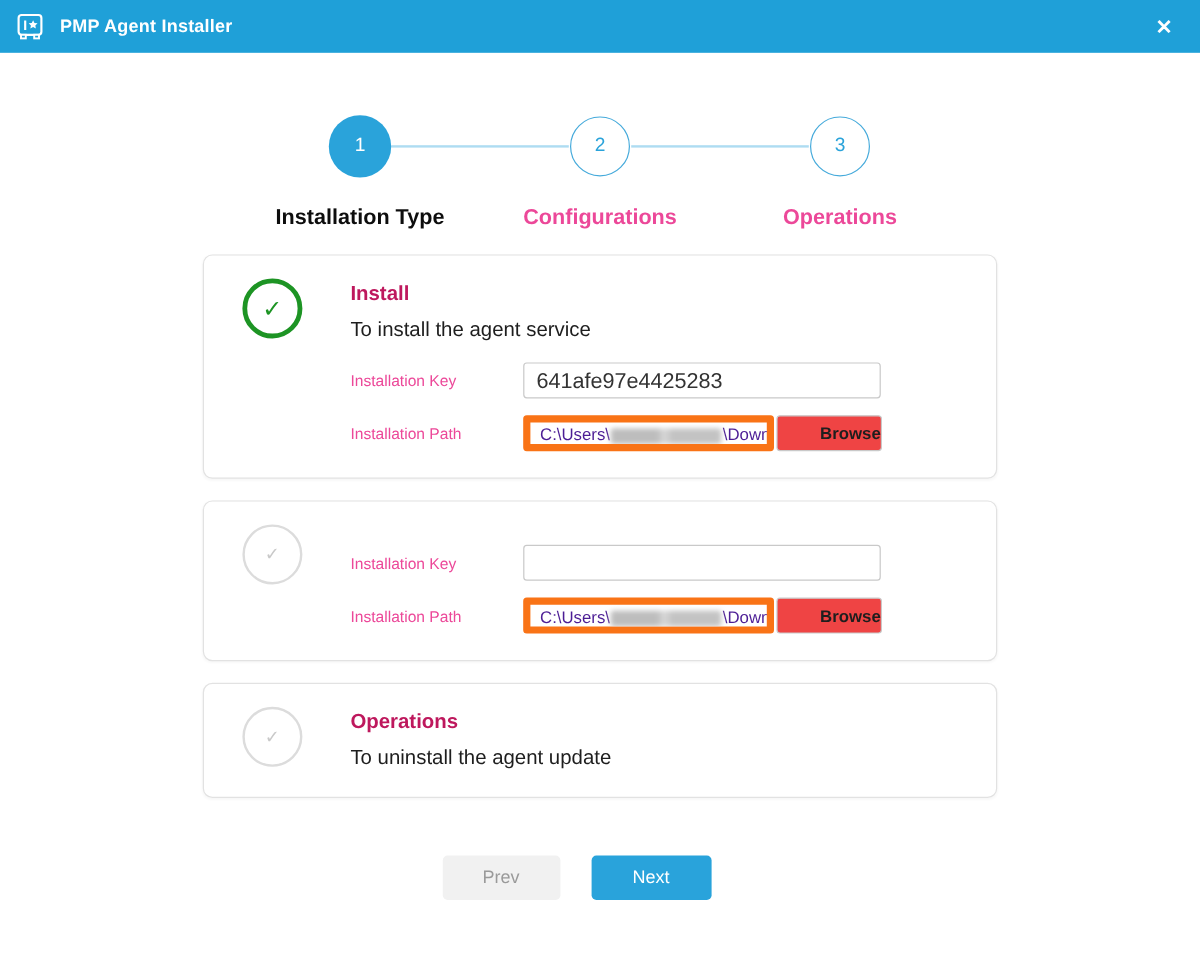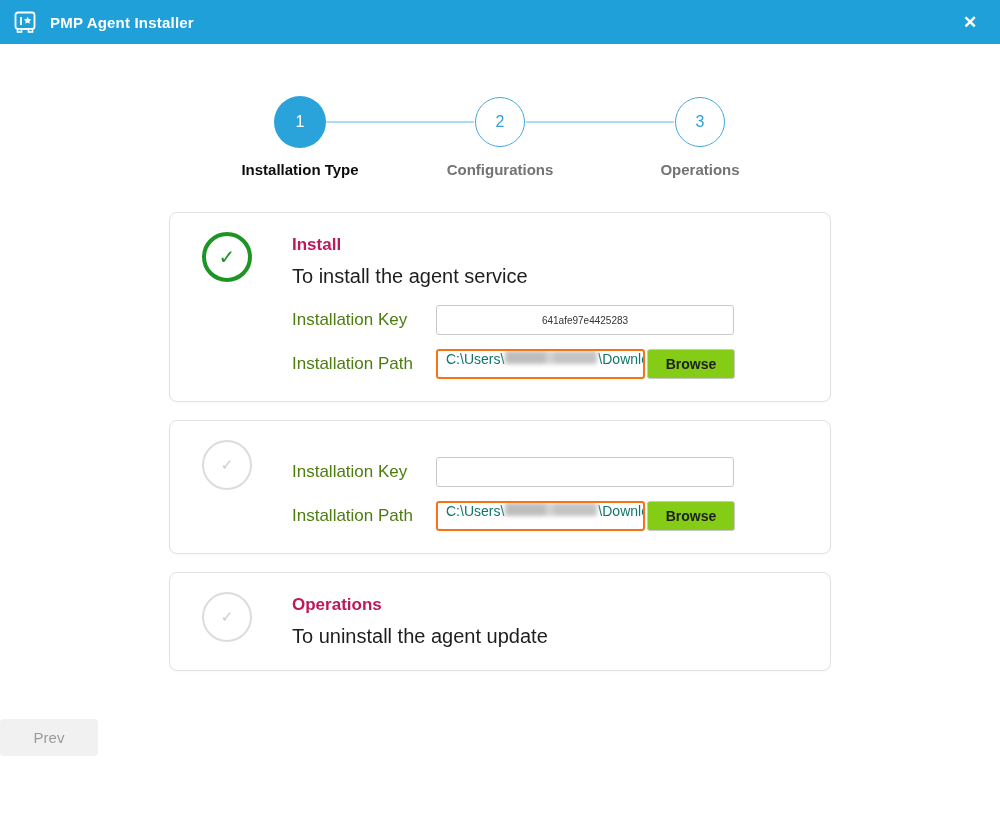--- a/index.html
+++ b/index.html
@@ -27,70 +27,70 @@
   }
   .step { position: relative; width: 52px; display: flex; flex-direction: column; align-items: center; }
   .step-circle {
     width: 52px; height: 52px; border-radius: 50%;
     display: flex; align-items: center; justify-content: center;
     font-size: 16px; background: #ffffff;
   }
   .step.active .step-circle { background: #2aa3da; color: #ffffff; }
   .step.upcoming .step-circle { border: 1px solid #45aadb; color: #2aa3da; width: 50px; height: 50px; margin: 1px; }
   .step-label {
-    position: absolute; top: 65px; left: 50%; transform: translateX(-50%);
-    white-space: nowrap; font-size: 15px; font-weight: bold;
+    position: absolute; top: 75px; left: 50%; transform: translateX(-50%);
+    white-space: nowrap; font-size: 18px; font-weight: bold;
   }
   .step.active .step-label { color: #0d0d0d; }
-  .step.upcoming .step-label { color: #737373; }
+  .step.upcoming .step-label { color: #ec4899; }
   .step-line { width: 148px; height: 2px; background: #aedcf2; margin-top: 25px; }
 
   
   .cards { width: 662px; margin: 64px auto 0; }
   .card {
     border: 1px solid #e2e2e2; border-radius: 8px; background: #ffffff;
     display: flex; padding: 19px 24px 22px 32px; margin-bottom: 18px;
     box-shadow: 0 1px 2px rgba(0,0,0,0.03);
   }
   .radio-circle {
     flex: 0 0 50px; width: 50px; height: 50px; border-radius: 50%;
     display: flex; align-items: center; justify-content: center; cursor: pointer;
   }
   .radio-circle.selected { border: 4px solid #1d9424; color: #1d9424; font-size: 20px; }
   .radio-circle.unselected { border: 2px solid #dcdcdc; color: #c9c9c9; font-size: 15px; }
   .card-body { margin-left: 40px; flex: 1; }
   .card-title { font-size: 17px; font-weight: bold; color: #be185d; margin-top: 3px; }
-  .card-desc { font-size: 20px; color: #1e1e1e; margin-top: 10px; }
+  .card-desc { font-size: 17px; color: #1e1e1e; margin-top: 10px; }
   .fields { margin-top: 17px; }
   .field-row { display: flex; align-items: center; margin-top: 14px; }
-  .field-label { width: 144px; font-size: 17px; color: #4d7c0f; flex: 0 0 144px; }
+  .field-label { width: 144px; font-size: 13px; color: #ec4899; flex: 0 0 144px; }
   .text-input {
     width: 298px; height: 30px; border: 1px solid #c9c9c9; border-radius: 3px;
-    font-size: 10px; font-family: "Liberation Sans", sans-serif; color: #333333;
-    padding: 0 10px; outline: none; background: #ffffff; text-align: center;
+    font-size: 18px; font-family: "Liberation Sans", sans-serif; color: #333333;
+    padding: 0 10px; outline: none; background: #ffffff;
   }
   .path-box {
-    width: 209px; height: 30px; border: 2px solid #f97316; border-radius: 3px;
-    display: flex; align-items: flex-start; padding: 0 0 0 8px;
-    font-size: 14px; color: #0f766e; overflow: hidden; white-space: nowrap; background: #ffffff;
+    width: 209px; height: 30px; border: 6px solid #f97316; border-radius: 3px;
+    display: flex; align-items: flex-end; padding: 0 0 0 8px;
+    font-size: 14px; color: #4c1d95; overflow: hidden; white-space: nowrap; background: #ffffff;
   }
   .redacted {
     display: inline-block; width: 92px; height: 13px; border-radius: 2px;
     background: linear-gradient(90deg, #bdbdbd 0%, #bdbdbd 42%, #d8d8d8 48%, #c3c3c3 56%, #c3c3c3 100%);
     filter: blur(2.2px); margin: 0 1px; flex: 0 0 auto;
   }
   .path-text { flex: 0 0 auto; }
   .browse-btn {
     width: 88px; height: 30px; margin-left: 2px; border: 1px solid #c9c9c9; border-radius: 3px;
-    background: #84cc16; font-size: 14px; font-weight: 600; color: #1e1e1e;
-    font-family: "Liberation Sans", sans-serif; cursor: pointer;
+    background: #ef4444; font-size: 14px; font-weight: 600; color: #1e1e1e;
+    font-family: "Liberation Sans", sans-serif; cursor: pointer; text-align: right;
   }
 
   
-  .footer { display: flex; justify-content: space-between; padding-right: 39px; margin-top: 48px; }
+  .footer { display: flex; justify-content: center; padding-right: 39px; margin-top: 48px; }
   .btn {
     height: 37px; border: none; border-radius: 4px; font-size: 15px;
     font-family: "Liberation Sans", sans-serif; cursor: pointer;
   }
   .btn-prev { width: 98px; background: #f1f1f1; color: #9a9a9a; }
   .btn-next { width: 100px; background: #29a3db; color: #ffffff; margin-left: 26px; }
 </style>
 </head>
 <body>
 
@@ -178,15 +178,16 @@
       <div class="card-body">
         <div class="card-title">Operations</div>
         <div class="card-desc">To uninstall the agent update</div>
       </div>
     </div>
 
   </div>
 
   <div class="footer">
     <button class="btn btn-prev">Prev</button>
+    <button class="btn btn-next">Next</button>
   </div>
 
 </div>
 
 </body></html>

